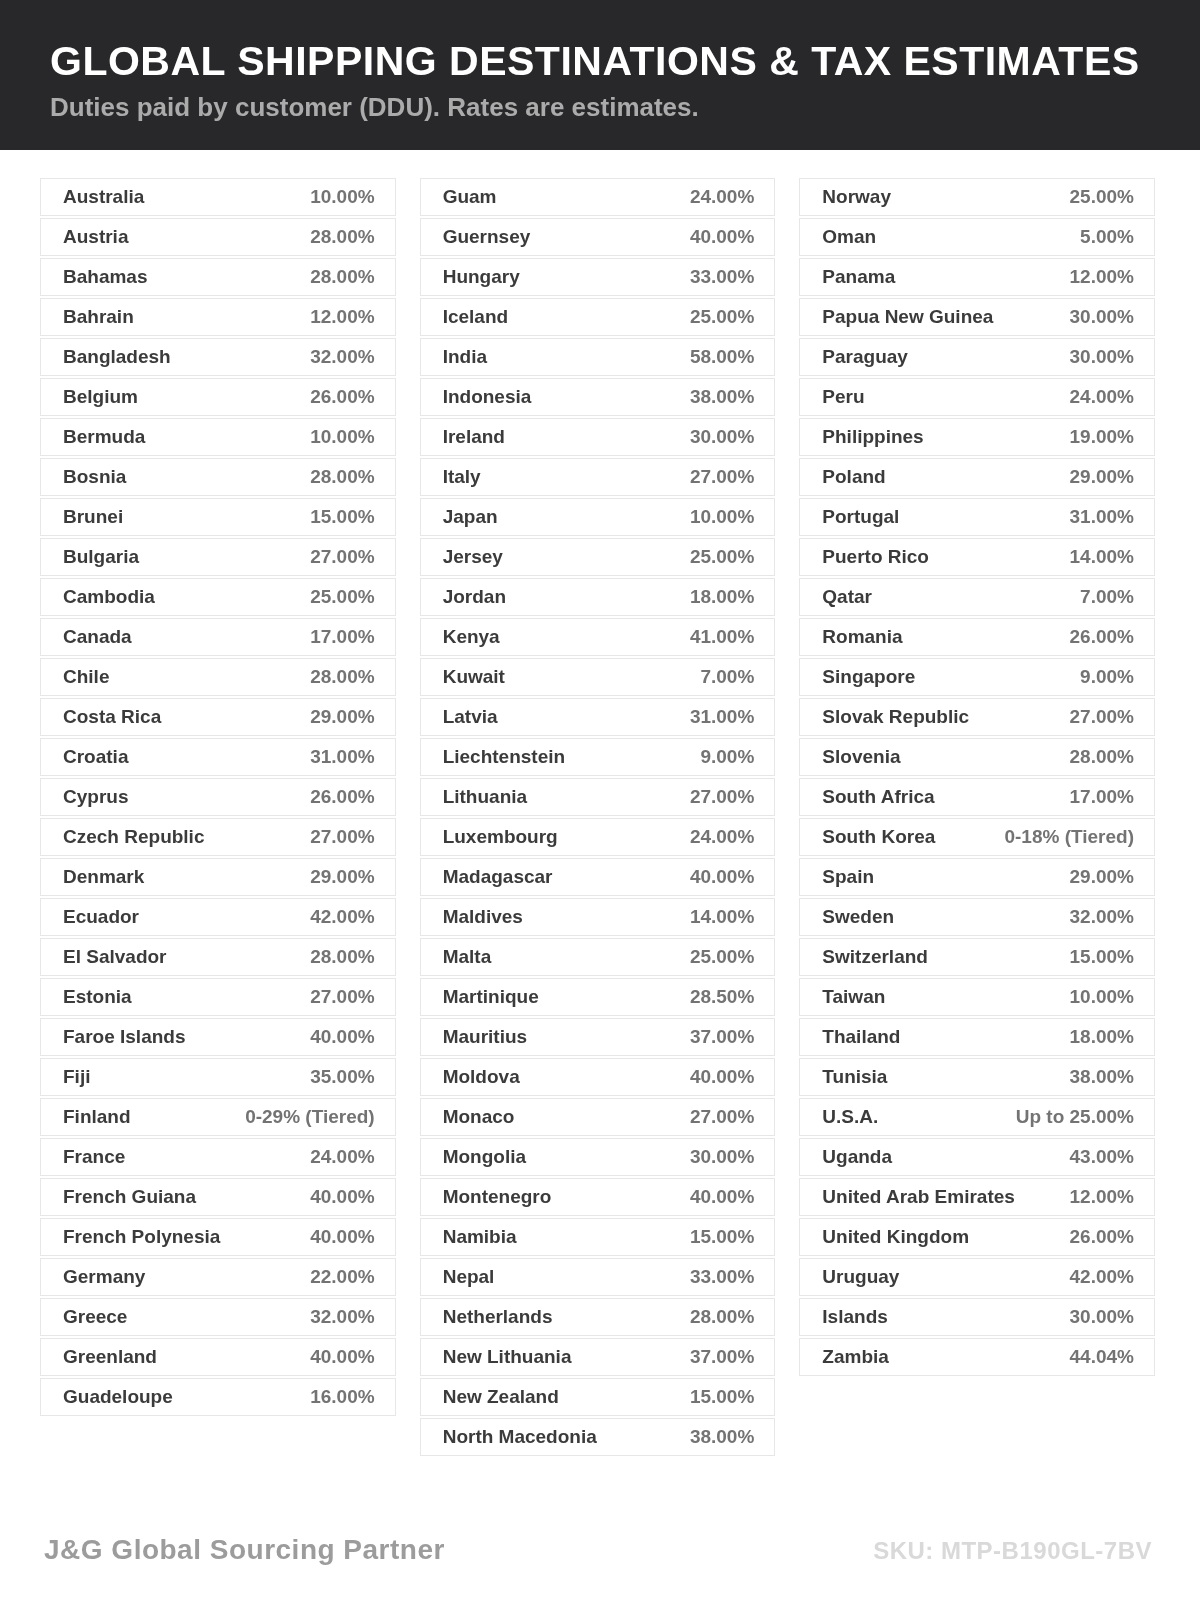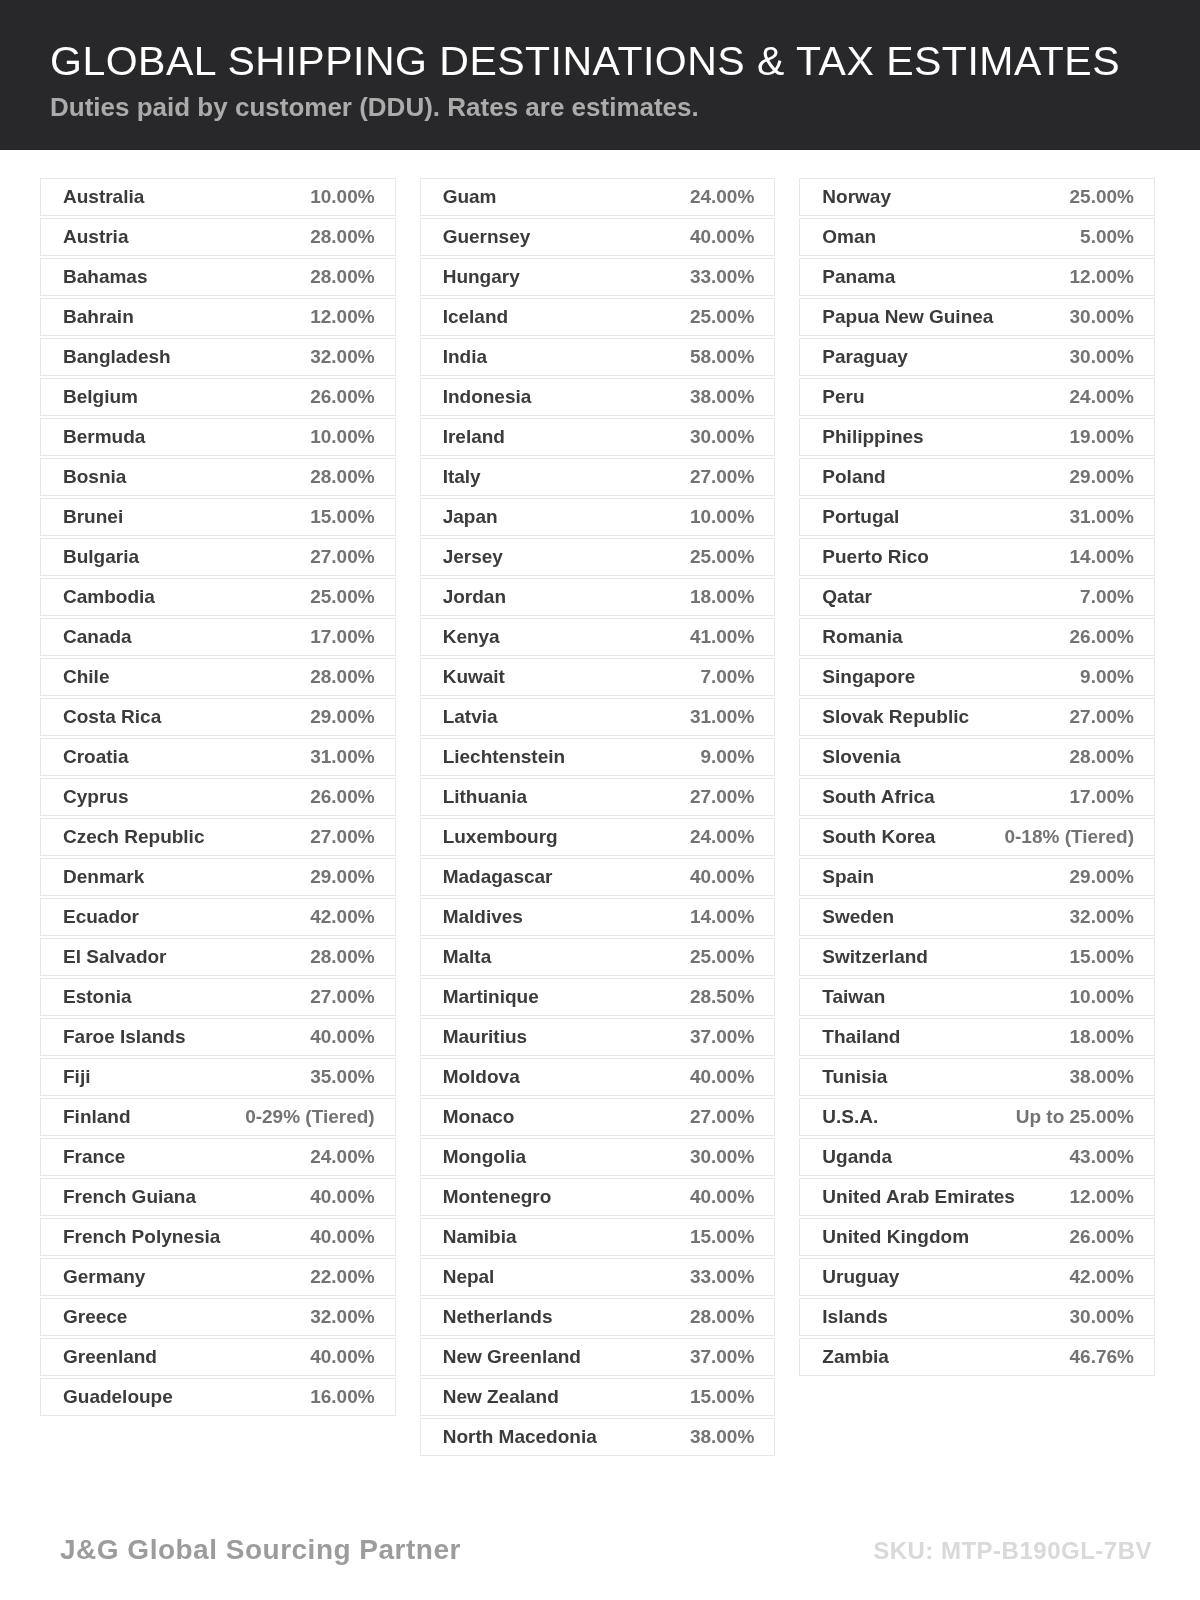--- a/index.html
+++ b/index.html
@@ -14,21 +14,21 @@
   }
   .header {
     background: var(--header-bg, #28282a);
     height: 150px;
     padding: 40px 50px 0 50px;
   }
   .title {
     margin: 0;
     color: var(--title-text, #ffffff);
     font-size: 41px;
-    font-weight: 400;
+    font-weight: 700;
     letter-spacing: 0.5px;
     line-height: 1.05;
     white-space: nowrap;
   }
   .subtitle {
     margin: 11px 0 0 0;
     color: var(--subtitle-text, #ababab);
     font-size: 26px;
     font-weight: 700;
     line-height: 1;
@@ -64,21 +64,20 @@
     margin-left: 8px;
   }
   .footer {
     position: absolute;
     left: 44px;
     right: 48px;
     top: 1534px;
     display: flex;
     justify-content: space-between;
     align-items: baseline;
-    margin-left: 16px;
   }
   .brand {
     font-size: 28px;
     font-weight: 700;
     color: var(--brand-text, #9c9c9c);
     letter-spacing: 0.5px;
   }
   .sku {
     font-size: 24px;
     font-weight: 700;
@@ -332,21 +331,21 @@
   </div>
       <div class="row">
     <span class="country">Nepal</span>
     <span class="rate">33.00%</span>
   </div>
       <div class="row">
     <span class="country">Netherlands</span>
     <span class="rate">28.00%</span>
   </div>
       <div class="row">
-    <span class="country">New Greenland</span>
+    <span class="country">New Lithuania</span>
     <span class="rate">37.00%</span>
   </div>
       <div class="row">
     <span class="country">New Zealand</span>
     <span class="rate">15.00%</span>
   </div>
       <div class="row">
     <span class="country">North Macedonia</span>
     <span class="rate">38.00%</span>
   </div>
@@ -463,21 +462,21 @@
       <div class="row">
     <span class="country">Uruguay</span>
     <span class="rate">42.00%</span>
   </div>
       <div class="row">
     <span class="country">Islands</span>
     <span class="rate">30.00%</span>
   </div>
       <div class="row">
     <span class="country">Zambia</span>
-    <span class="rate">46.76%</span>
+    <span class="rate">44.04%</span>
   </div>
     </div>
   </div>
 
 <div class="footer">
   <span class="brand">J&amp;G Global Sourcing Partner</span>
   <span class="sku">SKU: MTP-B190GL-7BV</span>
 </div>
 
 </body></html>

